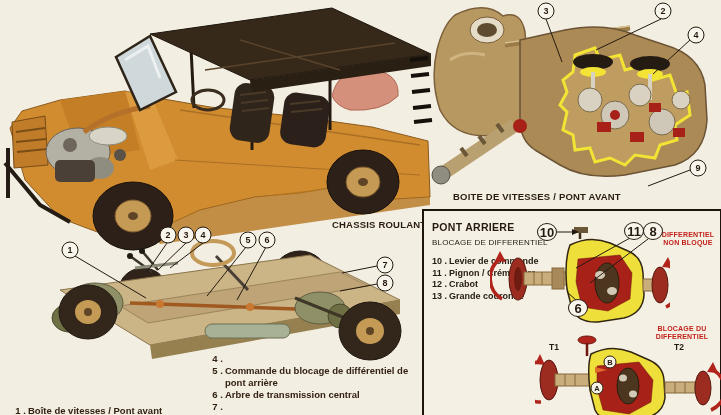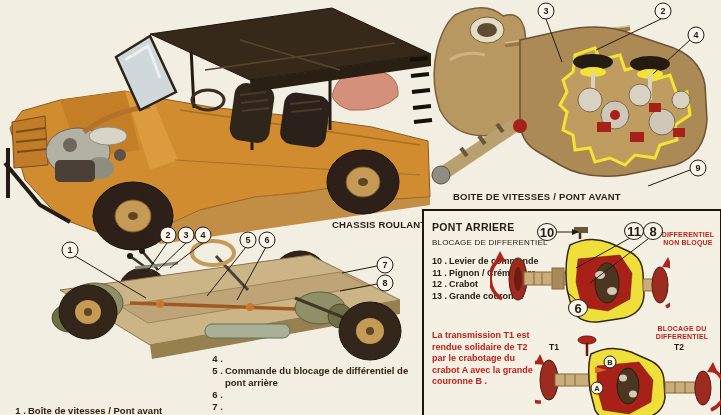--- a/index.html
+++ b/index.html
@@ -208,20 +208,21 @@
   <div class="leg leg-chassis">
     <div class="row">
       <span class="n">4 .</span>
     </div>
     <div class="row">
       <span class="n">5 .</span>
       <span style="width:195px">Commande du blocage de différentiel de pont arrière</span>
     </div>
     <div class="row">
       <span class="n">6 .</span>
+      <span style="width:195px">Arbre de transmission central</span>
     </div>
     <div class="row">
       <span class="n">7 .</span>
     </div>
   </div>
 
   <div class="leg leg-cut">
     <div class="row">
       <span class="n">1 .</span>
       <span>Boîte de vitesses / Pont avant</span>
@@ -244,21 +245,20 @@
       <div class="row">
         <span class="n">12 .</span>
         <span>Crabot</span>
       </div>
       <div class="row">
         <span class="n">13 .</span>
         <span>Grande couronne</span>
       </div>
     </div>
 
-    <div class="note">La transmission T1 est rendue solidaire de T2 par le crabotage du crabot A avec la grande couronne B .</div>
 
     <div class="redlbl" style="left:231px;top:20px;width:66px">DIFFERENTIEL NON BLOQUE</div>
     <div class="redlbl" style="left:223px;top:114px;width:70px">BLOCAGE DU DIFFERENTIEL</div>
 
     <div class="tlbl" style="left:125px;top:131px">T1</div>
     <div class="tlbl" style="left:250px;top:131px">T2</div>
 
     <svg style="left:66px;top:16px" width="180" height="100" viewBox="0 0 180 100">
       <path d="M12,72 A24,24 0 0 1 10,32" stroke="#b0241c" stroke-width="3.5" fill="none"></path>
       <polygon points="5,34 16,35 10,24" fill="#b0241c"></polygon>

